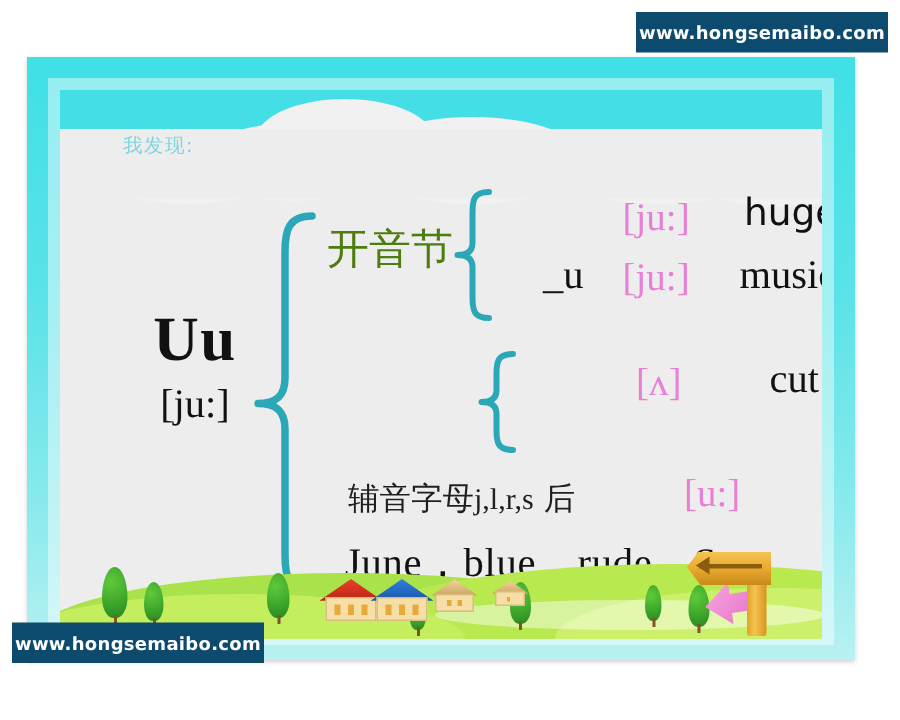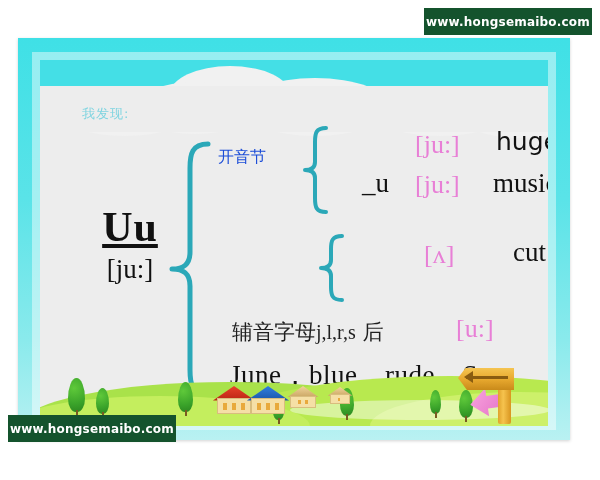--- a/index.html
+++ b/index.html
@@ -191,21 +191,21 @@
     width: 38px; height: 32px;
     background: linear-gradient(135deg,#f9a7e0 0%, #ee8ad2 50%, #e06ec4 100%);
     clip-path: polygon(0% 50%, 45% 6%, 45% 30%, 100% 30%, 100% 70%, 45% 70%, 45% 94%);
     transform: rotate(-8deg);
   }
 
   
   #found-label {
     position: absolute;
     left: 42px;
-    top: 45px;
+    top: 28px;
     font-family: "DejaVu Sans", sans-serif;
     font-size: 13px;
     color: #7fd4e0;
     letter-spacing: 1px;
     white-space: nowrap;
   }
 
   
   #headword {
     position: absolute;
@@ -213,21 +213,20 @@
     top: 145px;
     width: 120px;
     text-align: center;
   }
   #headword-letters {
     font-size: 42px;
     font-weight: bold;
     color: #111111;
     line-height: 1.05;
     letter-spacing: 1px;
-    text-decoration: underline;
   }
   #headword-phonetic {
     font-size: 27px;
     color: #111111;
     line-height: 1.1;
     margin-top: 6px;
   }
 
   
   #big-brace {
@@ -240,22 +239,22 @@
 
   
   .small-brace { position: absolute; }
   #brace-open { left: 262px; top: 64px; width: 26px; height: 92px; }
   #brace-closed { left: 278px; top: 172px; width: 26px; height: 72px; }
 
   
   .cn-label {
     position: absolute;
     font-family: "DejaVu Sans", sans-serif;
-    font-size: 16px;
-    color: #1d4ed8;
+    font-size: 28px;
+    color: #4d7c0f;
     white-space: nowrap;
   }
   #label-open { left: 178px; top: 87px; }
   #label-closed { left: 196px; top: 190px; }
 
   .pattern {
     position: absolute;
     font-size: 27px;
     color: #111111;
     white-space: nowrap;
@@ -313,21 +312,21 @@
     top: 297px;
     font-size: 27px;
     color: #111111;
     white-space: nowrap;
     letter-spacing: 0.5px;
   }
 
   
   .watermark {
     position: absolute;
-    background: #14532d;
+    background: #0c4a6e;
     color: #ffffff;
     font-family: "DejaVu Sans", sans-serif;
     font-size: 12px;
     font-weight: bold;
     display: flex;
     align-items: center;
     justify-content: center;
     letter-spacing: 0.2px;
   }
   #watermark-top { right: 8px; top: 8px; width: 168px; height: 27px; }

